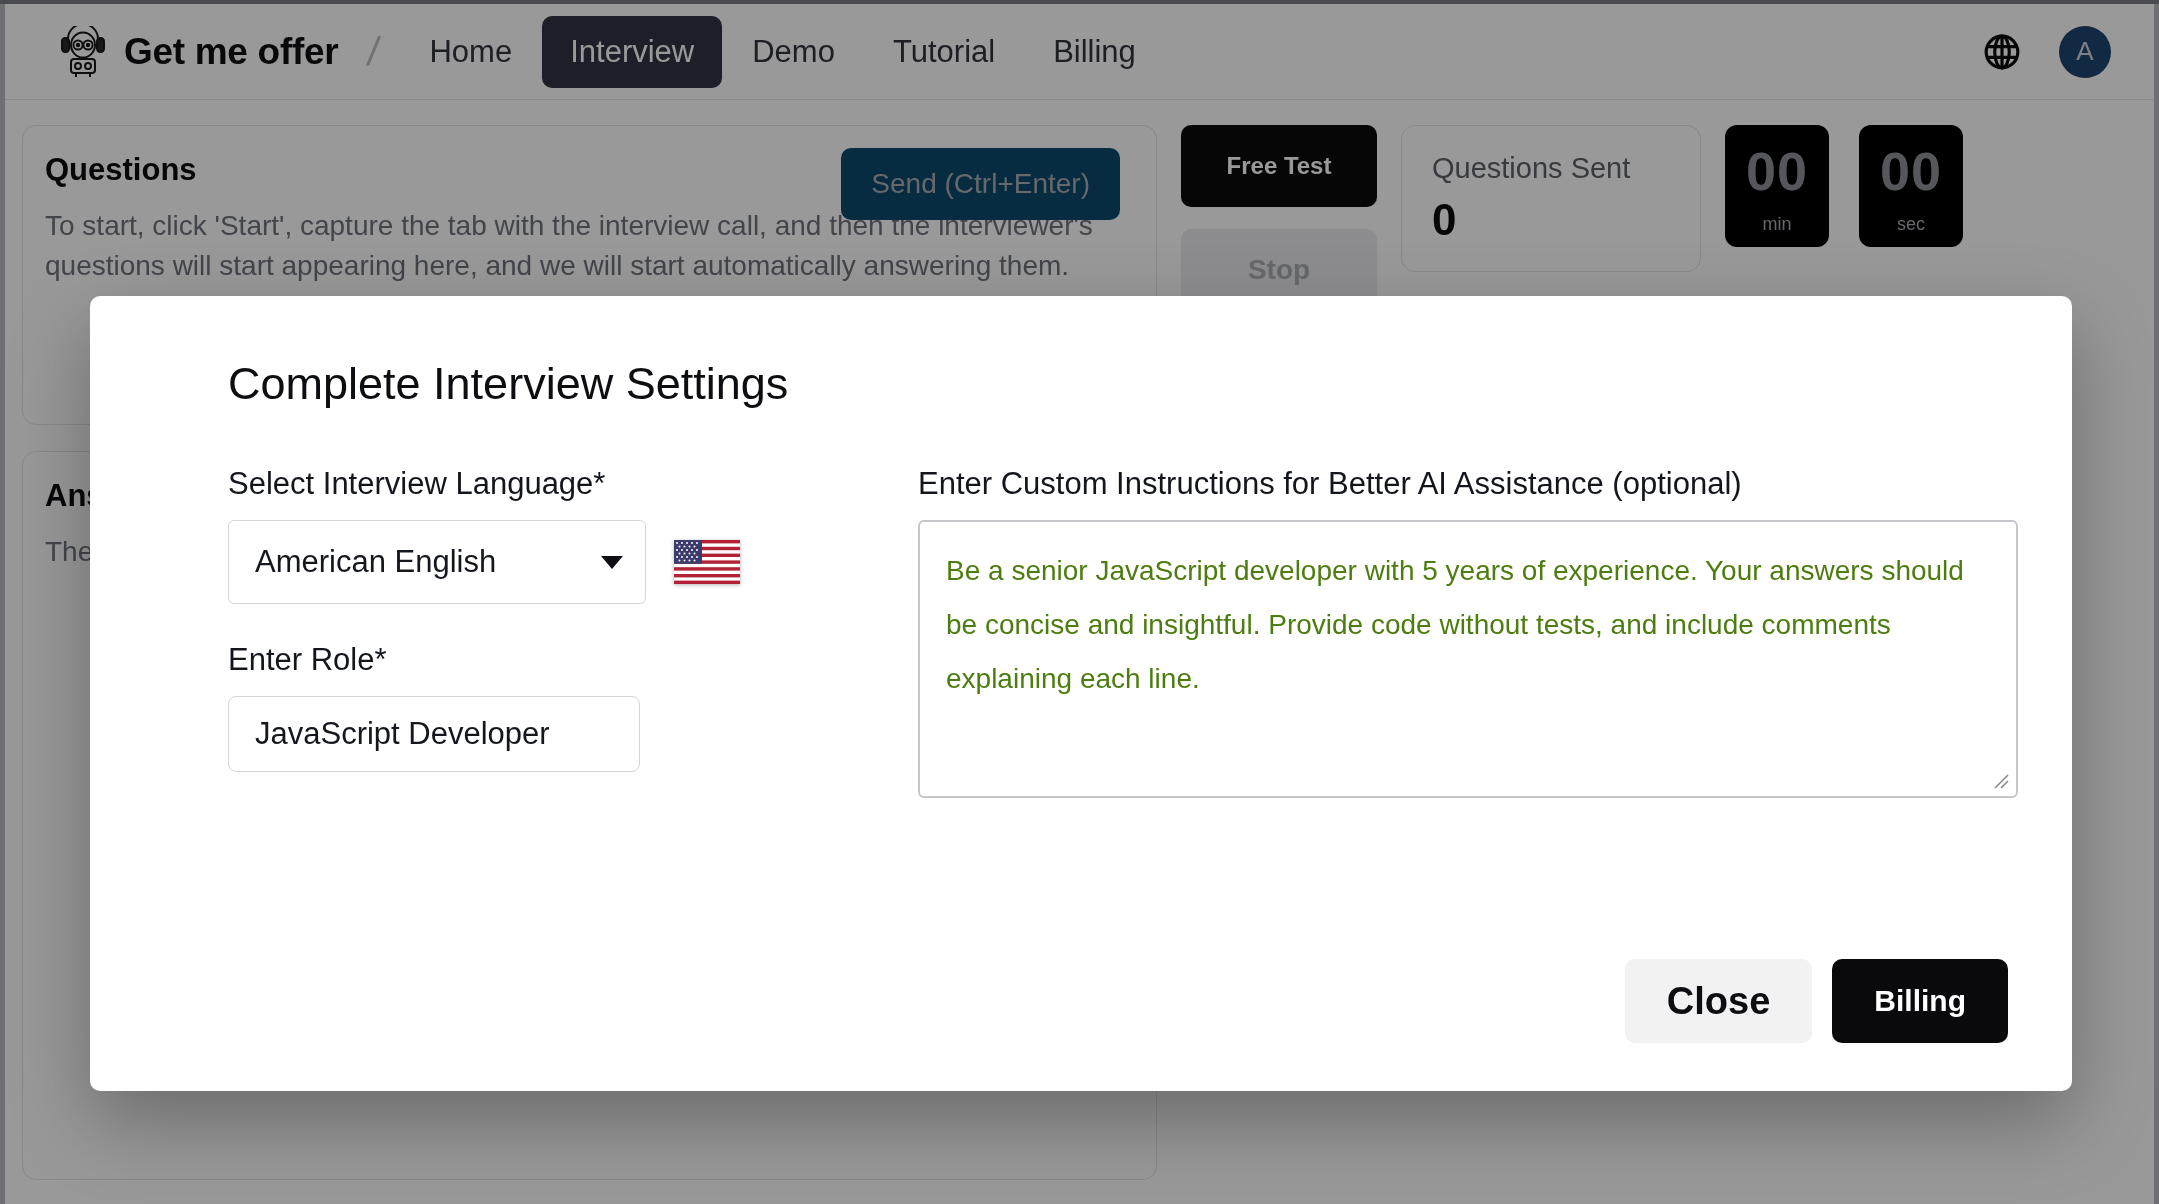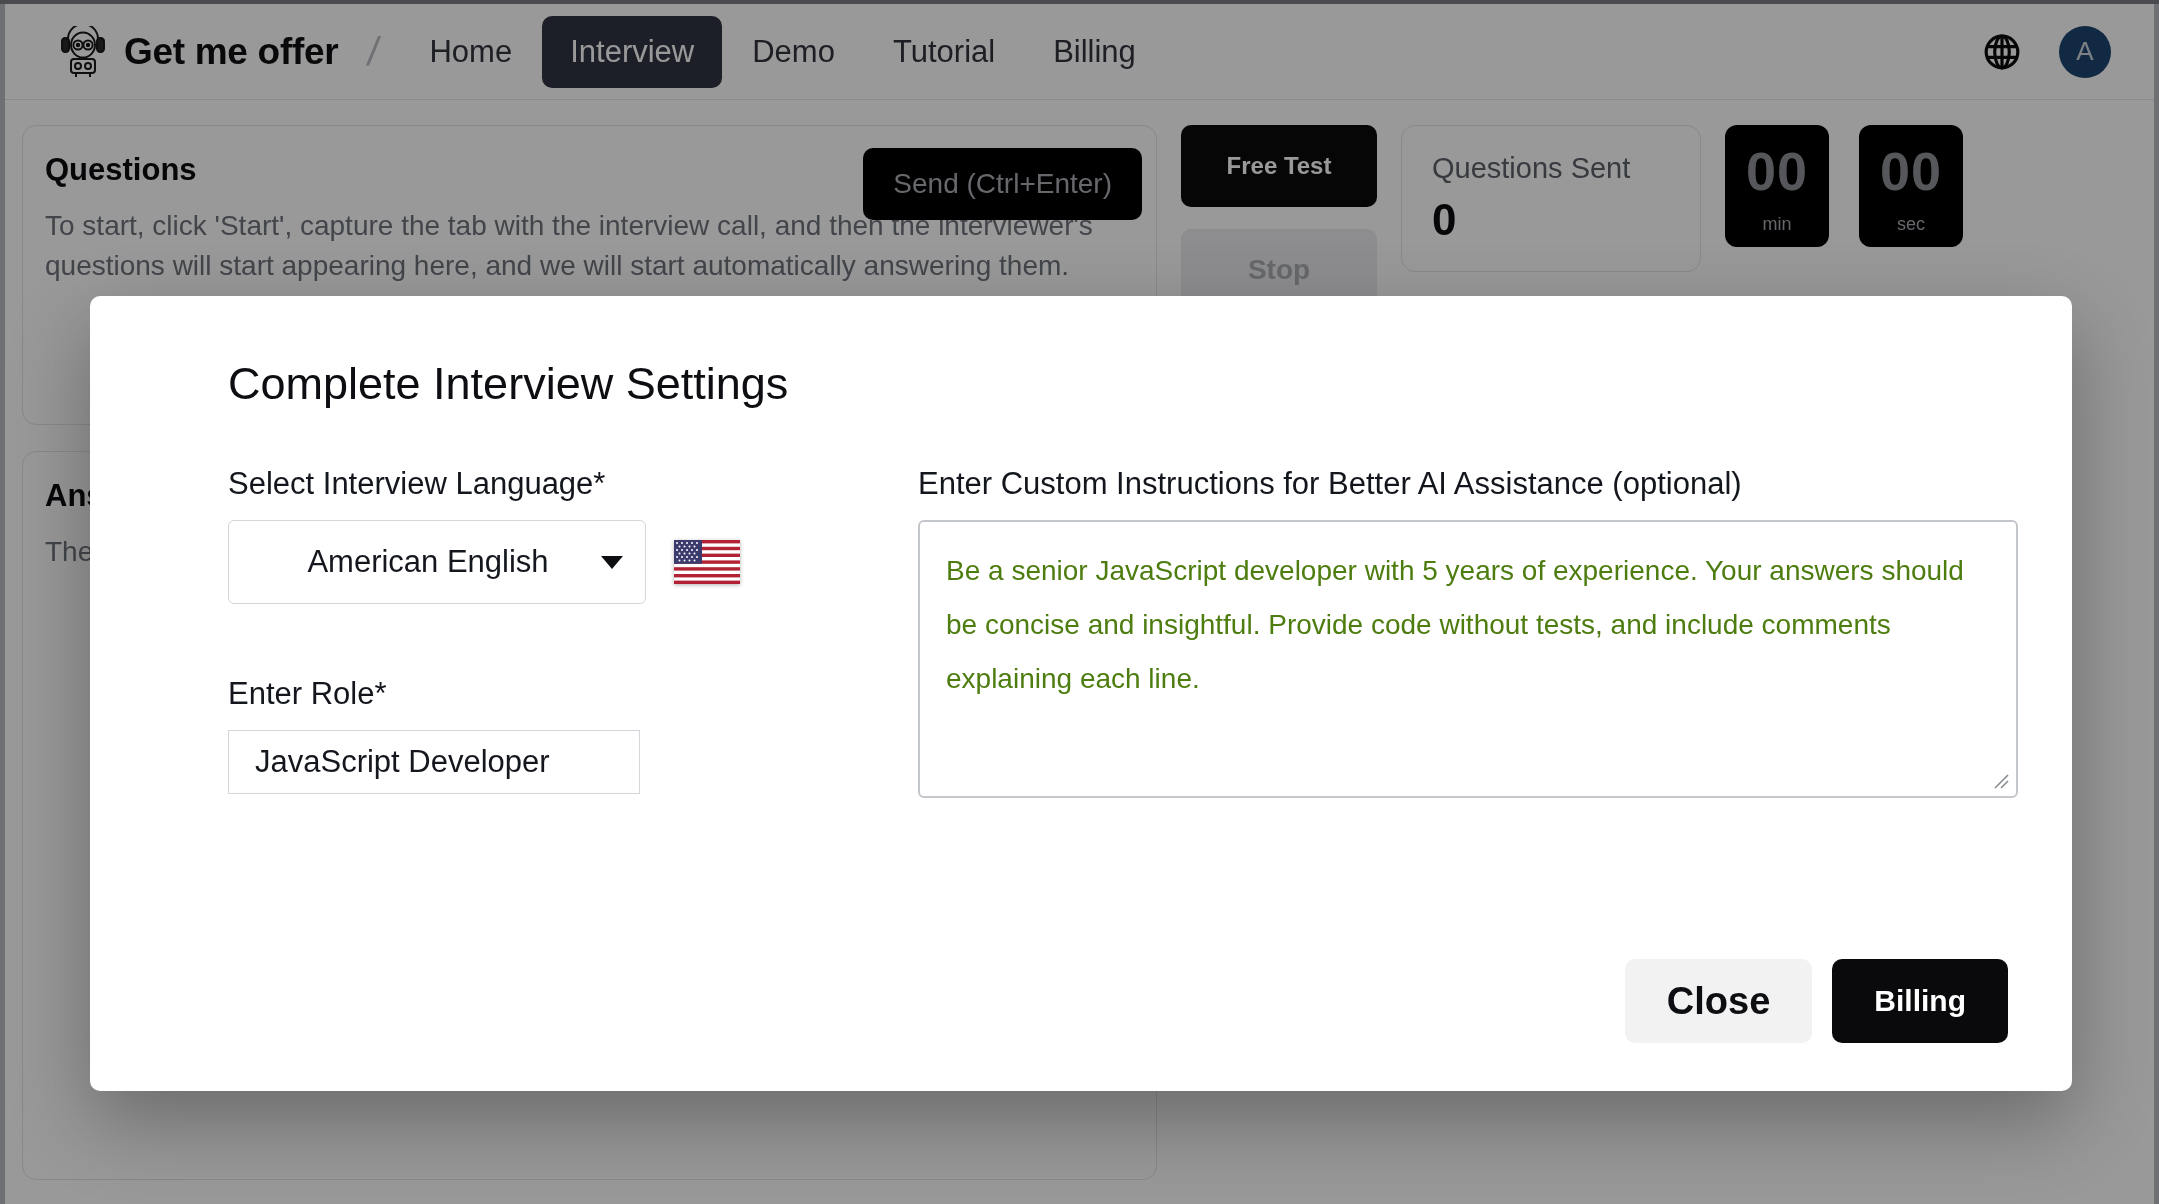--- a/index.html
+++ b/index.html
@@ -126,22 +126,22 @@
     margin-bottom: 18px;
   }
   .panel-hint {
     font-size: 28px;
     line-height: 1.44;
     color: #6f737c;
     max-width: 1055px;
   }
   .send-btn {
     position: absolute;
-    right: 14px; top: 22px;
-    background: #000000;
+    right: 36px; top: 22px;
+    background: #0c4a6e;
     color: #aaadb4;
     font-size: 28px;
     border: none;
     border-radius: 10px;
     padding: 20px 30px;
     cursor: not-allowed;
   }
   .copy-btn {
     position: absolute;
     right: 22px; top: 22px;
@@ -253,41 +253,41 @@
   }
   .modal-left { width: 600px; }
   .modal-right { flex: 1; }
 
   .field-label {
     font-size: 31px;
     color: #13161c;
     margin-bottom: 18px;
     white-space: nowrap;
   }
-  .select-row { display: flex; align-items: center; gap: 28px; margin-bottom: 72px; text-align: center; }
+  .select-row { display: flex; align-items: center; gap: 28px; margin-bottom: 38px; }
   .select-box {
     width: 418px;
     height: 84px;
     border: 1px solid #d3d6da;
     border-radius: 6px;
     display: flex;
     align-items: center;
     padding: 0 22px 0 26px;
     background: #ffffff;
     cursor: pointer;
   }
   .select-value { font-size: 31px; color: #14171d; flex: 1; }
   .caret { width: 0; height: 0; border-left: 11px solid transparent; border-right: 11px solid transparent; border-top: 13px solid #0d0e12; }
   .flag-img { width: 66px; height: 44px; display:block; box-shadow: 0 1px 4px rgba(0,0,0,0.30); }
 
   .text-input {
     width: 412px;
-    height: 64px;
+    height: 76px;
     border: 1px solid #d3d6da;
-    border-radius: 0;
+    border-radius: 8px;
     font-size: 31px;
     color: #14171d;
     padding: 0 22px 0 26px;
     font-family: "Liberation Sans", sans-serif;
     background: #ffffff;
   }
 
   .textarea-box {
     width: 100%;
     height: 278px;

